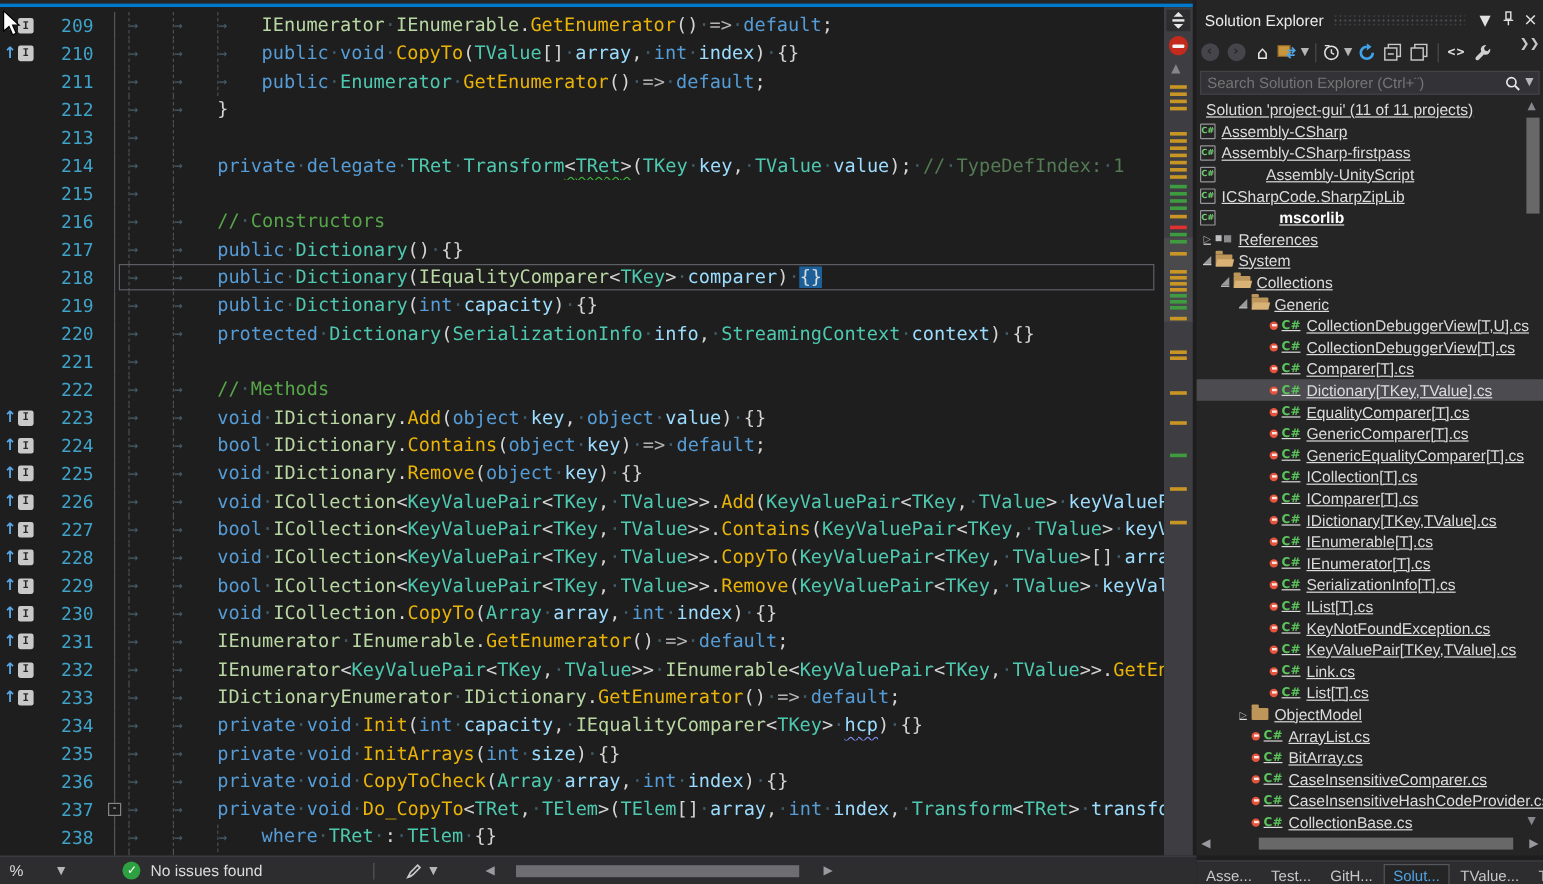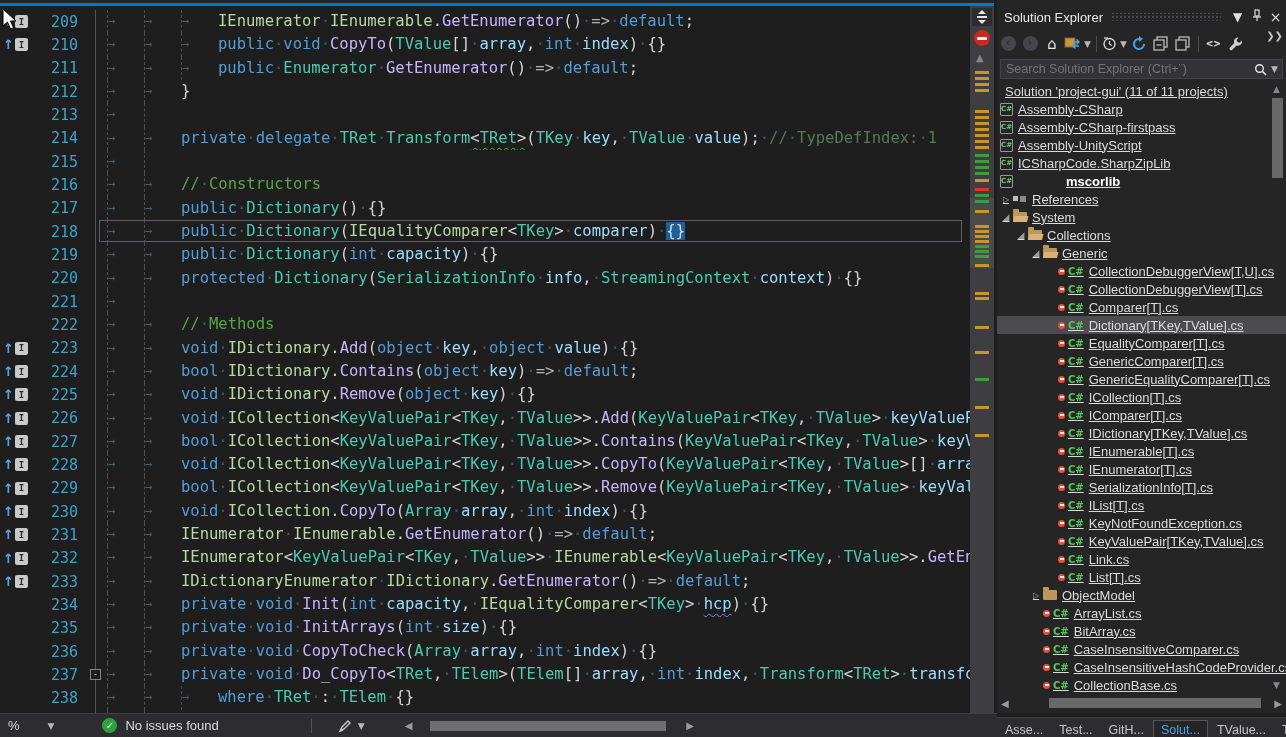--- a/index.html
+++ b/index.html
@@ -22,21 +22,21 @@
   .cl-num { width:44px; flex:0 0 44px; text-align:right; color:#3FA3C9; font:15px "DejaVu Sans Mono", monospace; }
   .cl-margin { width:18px; flex:0 0 18px; align-self:stretch; border-right:1px solid #555558; position:relative; }
   .fold-box { position:absolute; right:-6px; top:6px; width:11px; height:11px; background:#1E1E1E; border:1px solid #848484;
               color:#C8C8C8; font:9px/9px "DejaVu Sans Mono", monospace; text-align:center; z-index:3; }
   .cl-body { flex:1; white-space:pre; font:15.5px/23.33px "DejaVu Sans Mono", monospace; color:#DCDCDC; padding-left:11px; overflow:hidden; }
   .cur-overlay { position:absolute; left:99px; right:8px; top:0; bottom:1px; border:1px solid #5E5E66; pointer-events:none; }
   .ind { display:inline-block; width:37px; border-left:1px dashed #4D4D52; color:#47606B; font-size:12px; vertical-align:middle; }
   .indg { display:inline-block; width:37px; border-left:1px dashed #4D4D52; vertical-align:middle; }
   .wsd { color:#3E5B66; }
   .tk-k { color:#569CD6; } .tk-t { color:#4EC9B0; } .tk-i { color:#B8D7A3; }
-  .tk-m { color:#c4b5fd; } .tk-p { color:#9CDCFE; } .tk-x { color:#D4D4D4; }
+  .tk-m { color:#eab308; } .tk-p { color:#9CDCFE; } .tk-x { color:#D4D4D4; }
   .tk-o { color:#B4B4B4; } .tk-c { color:#57A64A; } .tk-v { color:#547A54; }
   .tk-bh { background:#1C5F99; color:#DCDCDC; }
   .sq-g { text-decoration:underline wavy #3CB43C 1px; text-underline-offset:4px; }
   .sq-b { text-decoration:underline wavy #7D8BE8 1px; text-underline-offset:4px; }
   
   .scroll-strip { position:absolute; left:970px; top:6px; width:24px; height:707px; background:#3E3E42; }
   .split-handle { position:absolute; left:2px; top:2px; width:20px; height:18px; background:#2D2D30; display:flex; align-items:center; justify-content:center; }
   .an-status { position:absolute; left:4px; top:24px; width:16px; height:16px; border-radius:50%; background:#C42B1C; }
   .an-status::after { content:''; position:absolute; left:3px; top:6.5px; width:10px; height:3px; background:#F5F5F5; border-radius:1px; }
   .scroll-up { position:absolute; left:6px; top:46px; color:#85858A; font-size:10px; font-family:"DejaVu Sans", sans-serif; }
@@ -515,21 +515,21 @@
           <span class="t-label">Solution 'project-gui' (11 of 11 projects)</span>
         </div>
         <div class="trow" style="padding-left: 3px;">
           <span class="ico-proj"></span>
           <span class="t-label">Assembly-CSharp</span>
         </div>
         <div class="trow" style="padding-left: 3px;">
           <span class="ico-proj"></span>
           <span class="t-label">Assembly-CSharp-firstpass</span>
         </div>
-        <div class="trow" style="padding-left: 3px;">
+        <div class="trow" style="padding-left: 3px; gap: 37px;">
           <span class="ico-proj"></span>
           <span class="t-label">Assembly-UnityScript</span>
         </div>
         <div class="trow" style="padding-left: 3px;">
           <span class="ico-proj"></span>
           <span class="t-label">ICSharpCode.SharpZipLib</span>
         </div>
         <div class="trow" style="padding-left: 3px; gap: 48px;">
           <span class="ico-proj"></span>
           <span class="t-label bold">mscorlib</span>

